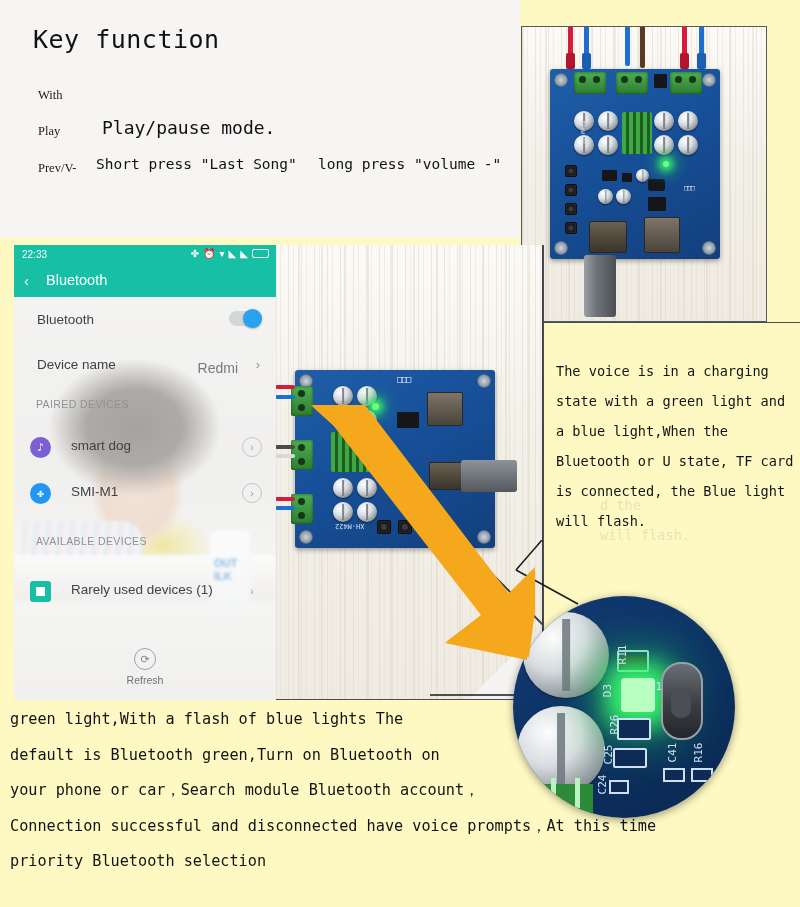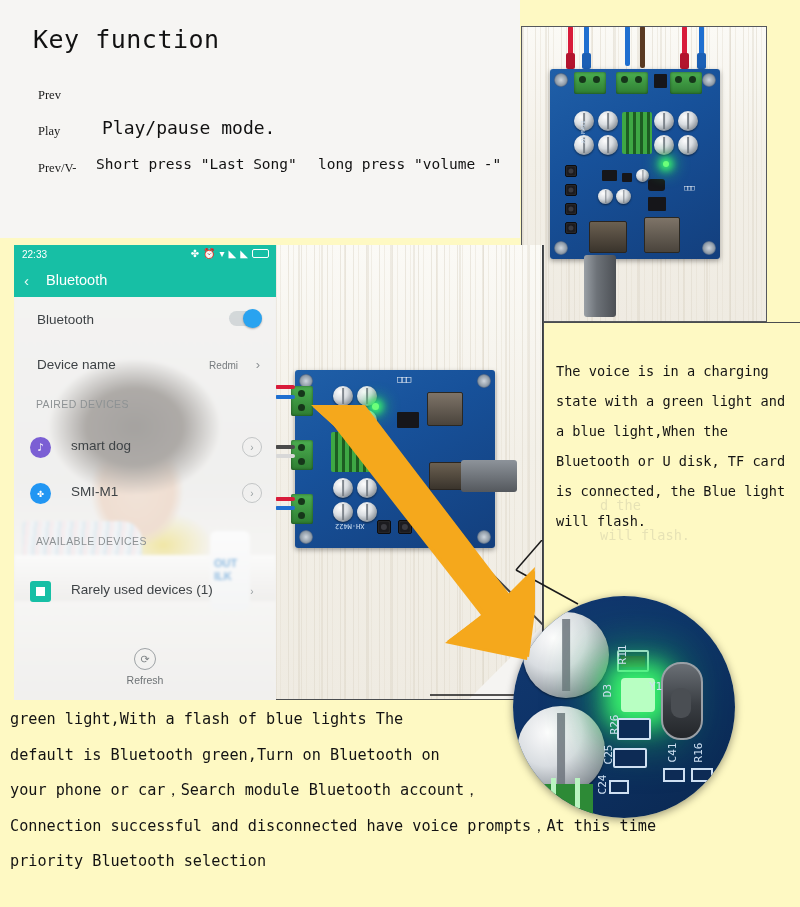--- a/index.html
+++ b/index.html
@@ -158,21 +158,21 @@
     position:absolute; left:0; top:20px; width:262px; height:32px; background:#17bfa5;
   }
   #appbar .back{ position:absolute; left:10px; top:7px; color:#eafaf5; font-size:15px;
      font-family:"Liberation Sans",sans-serif;}
   #appbar .ttl{ position:absolute; left:32px; top:7px; color:#fff; font-size:14.5px;
      font-family:"Liberation Sans",sans-serif;}
 
   .prow{ position:absolute; left:0; width:262px; height:42px; }
   .prow .lbl{ position:absolute; left:23px; top:12px; color:#3e4346; font-size:13.5px;
      font-family:"Liberation Sans",sans-serif; }
-  .prow .val{ position:absolute; right:38px; top:15px; color:#767b7e; font-size:10px;
+  .prow .val{ position:absolute; right:38px; top:15px; color:#767b7e; font-size:14px;
      font-family:"Liberation Sans",sans-serif; }
   .prow .chev{ position:absolute; right:16px; top:12px; color:#8c9194; font-size:13px;
      font-family:"Liberation Sans",sans-serif; }
   .secthead{ position:absolute; left:22px; color:#8d9294; font-size:10.5px; letter-spacing:.4px;
      font-family:"Liberation Sans",sans-serif; }
   .devrow{ position:absolute; left:0; width:262px; height:40px; }
   .devrow .dicon{ position:absolute; left:16px; top:10px; width:21px; height:21px; border-radius:50%;
      display:flex; align-items:center; justify-content:center; color:#fff; font-size:11px; }
   .devrow .dname{ position:absolute; left:57px; top:11px; color:#3e4346; font-size:13.5px;
      font-family:"Liberation Sans",sans-serif; }
@@ -218,21 +218,21 @@
 </style>
 </head>
 <body>
 
 <div id="page">
 
   <section id="key-func">
     <div id="key-title">Key function</div>
 
     <div class="kf-row" style="top:82px;">
-      <span class="kf-label">Prev</span>
+      <span class="kf-label">With</span>
     </div>
 
     <div class="kf-row" style="top:118px;">
       <span class="kf-label">Play</span>
       <span class="kf-val big">Play/pause mode.</span>
     </div>
 
     <div class="kf-row" style="top:155px;">
       <span class="kf-label">Prev/V-</span>
       <span class="kf-val sm" style="left:58px;">Short press "Last Song"</span>
@@ -477,21 +477,21 @@
     <span class="silk" style="left:80px;top:182px;font-size:11px;transform:rotate(-90deg);">C24</span>
     <span class="silk" style="left:136px;top:84px;font-size:11px;">Y1</span>
     <span class="silk" style="left:176px;top:150px;font-size:11px;transform:rotate(-90deg);">R16</span>
     <span class="silk" style="left:150px;top:150px;font-size:11px;transform:rotate(-90deg);">C41</span>
   </div>
 
   <div id="right-text">
     <div>The voice is in a charging</div>
     <div>state with a green light and</div>
     <div>a blue light,When the</div>
-    <div>Bluetooth or U disk, TF card</div>
+    <div>Bluetooth or U state, TF card</div>
     <div>is connected, the Blue light</div>
     <div>will flash.</div>
   </div>
   <div id="ghost-text">
     <div>d  the</div>
     <div>will flash.</div>
   </div>
 
   <div id="bottom-text">
     <span class="ln">green light,With a flash of blue lights The</span>

